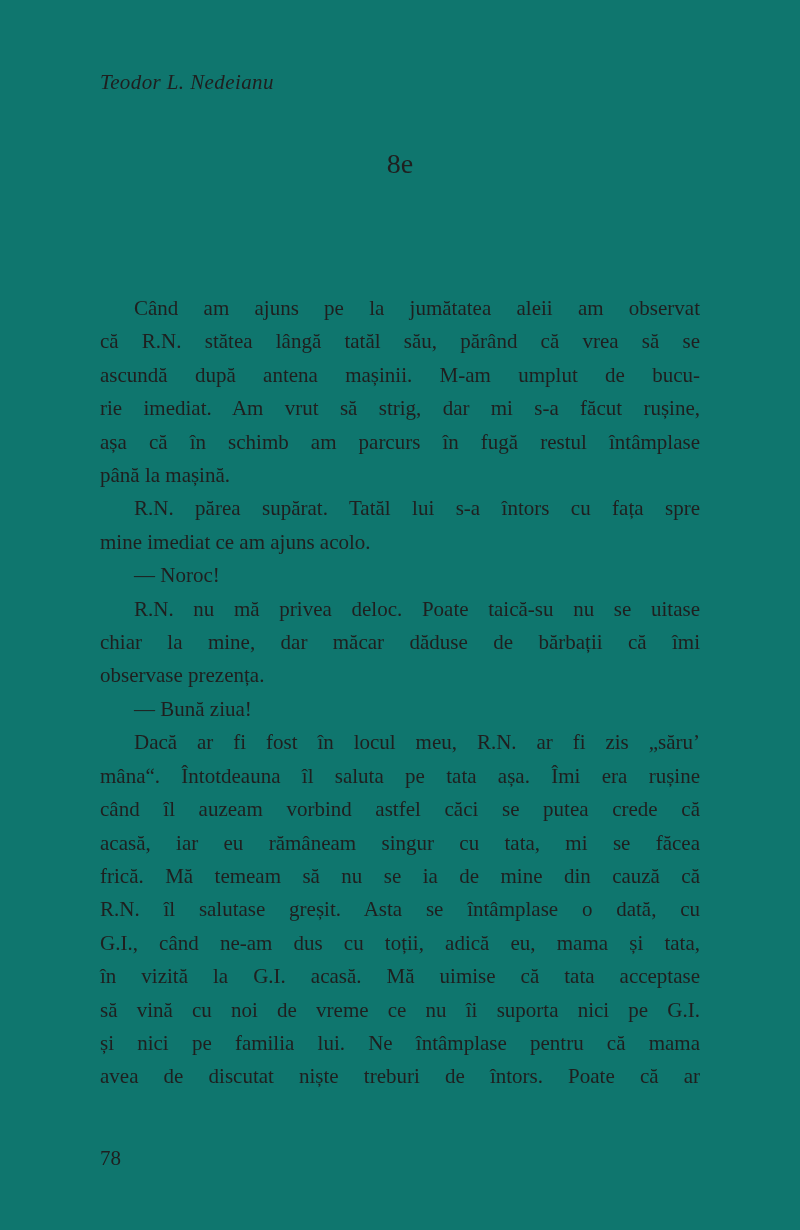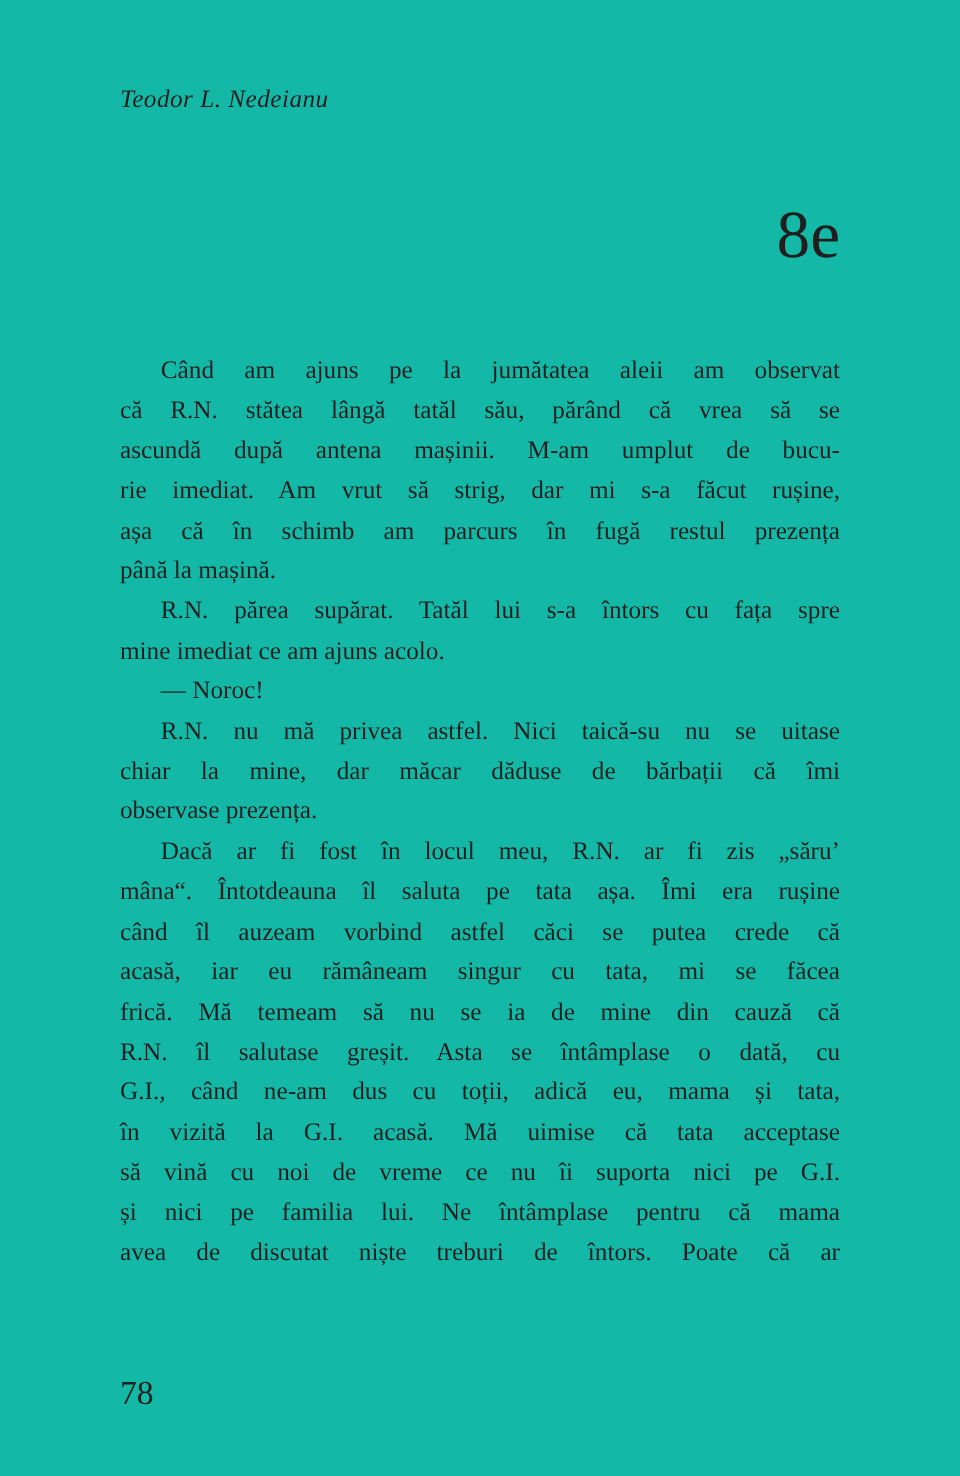--- a/index.html
+++ b/index.html
@@ -5,42 +5,42 @@
   html, body {
     margin: 0;
     padding: 0;
     background: #e8e8e8;
   }
   .book-page {
     position: relative;
     width: 800px;
     height: 1230px;
     margin: 0 auto;
-    background: #14b8a6;
+    background: #0f766e;
     color: #1f1f1f;
     font-family: "Liberation Serif", "DejaVu Serif", serif;
     overflow: hidden;
   }
   .running-header {
     position: absolute;
     left: 100px;
     top: 70px;
     width: 600px;
     font-style: italic;
     font-size: 21px;
     letter-spacing: 0.4px;
     color: #1f1f1f;
   }
   .chapter-heading {
     position: absolute;
     left: 100px;
-    top: 164px;
+    top: 148px;
     width: 600px;
-    text-align: right;
-    font-size: 56px;
+    text-align: center;
+    font-size: 28px;
     font-weight: normal;
     color: #1f1f1f;
   }
   .body-text {
     position: absolute;
     left: 100px;
     top: 292px;
     width: 600px;
     font-size: 21px;
     line-height: 33.4px;
@@ -50,52 +50,55 @@
   .line {
     text-align: justify;
     text-align-last: justify;
   }
   .line.first { text-indent: 34px; }
   .line.last { text-align-last: left; }
   .page-number {
     position: absolute;
     left: 100px;
     top: 1146px;
-    font-size: 28px;
+    font-size: 21px;
     color: #1f1f1f;
   }
 </style>
 </head>
 <body>
 
 <div class="book-page">
   <div class="running-header">Teodor L. Nedeianu</div>
 
   <div class="chapter-heading">8e</div>
 
   <div class="body-text">
       <div class="paragraph">
         <div class="line first">Când am ajuns pe la jumătatea aleii am observat</div>
         <div class="line">că R.N. stătea lângă tatăl său, părând că vrea să se</div>
         <div class="line">ascundă după antena mașinii. M-am umplut de bucu-</div>
         <div class="line">rie imediat. Am vrut să strig, dar mi s-a făcut rușine,</div>
-        <div class="line">așa că în schimb am parcurs în fugă restul prezența</div>
+        <div class="line">așa că în schimb am parcurs în fugă restul întâmplase</div>
         <div class="line last">până la mașină.</div>
       </div>
       <div class="paragraph">
         <div class="line first">R.N. părea supărat. Tatăl lui s-a întors cu fața spre</div>
         <div class="line last">mine imediat ce am ajuns acolo.</div>
       </div>
       <div class="paragraph">
         <div class="line first last">— Noroc!</div>
       </div>
       <div class="paragraph">
-        <div class="line first">R.N. nu mă privea astfel. Nici taică-su nu se uitase</div>
+        <div class="line first">R.N. nu mă privea deloc. Poate taică-su nu se uitase</div>
         <div class="line">chiar la mine, dar măcar dăduse de bărbații că îmi</div>
         <div class="line last">observase prezența.</div>
+      </div>
+      <div class="paragraph">
+        <div class="line first last">— Bună ziua!</div>
       </div>
       <div class="paragraph">
         <div class="line first">Dacă ar fi fost în locul meu, R.N. ar fi zis „săru’</div>
         <div class="line">mâna“. Întotdeauna îl saluta pe tata așa. Îmi era rușine</div>
         <div class="line">când îl auzeam vorbind astfel căci se putea crede că</div>
         <div class="line">acasă, iar eu rămâneam singur cu tata, mi se făcea</div>
         <div class="line">frică. Mă temeam să nu se ia de mine din cauză că</div>
         <div class="line">R.N. îl salutase greșit. Asta se întâmplase o dată, cu</div>
         <div class="line">G.I., când ne-am dus cu toții, adică eu, mama și tata,</div>
         <div class="line">în vizită la G.I. acasă. Mă uimise că tata acceptase</div>

